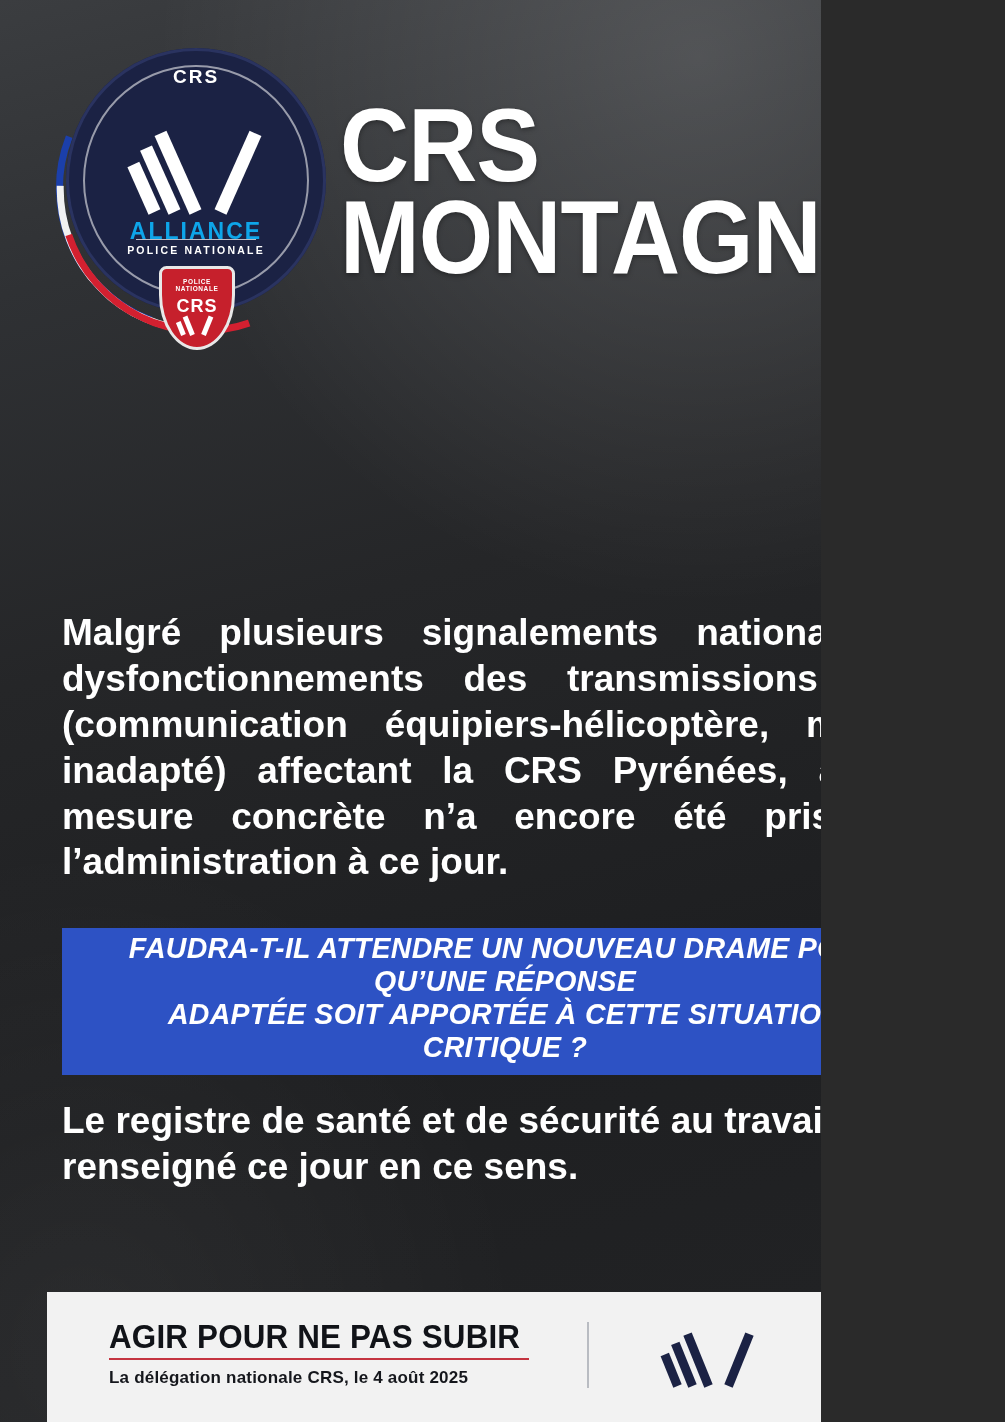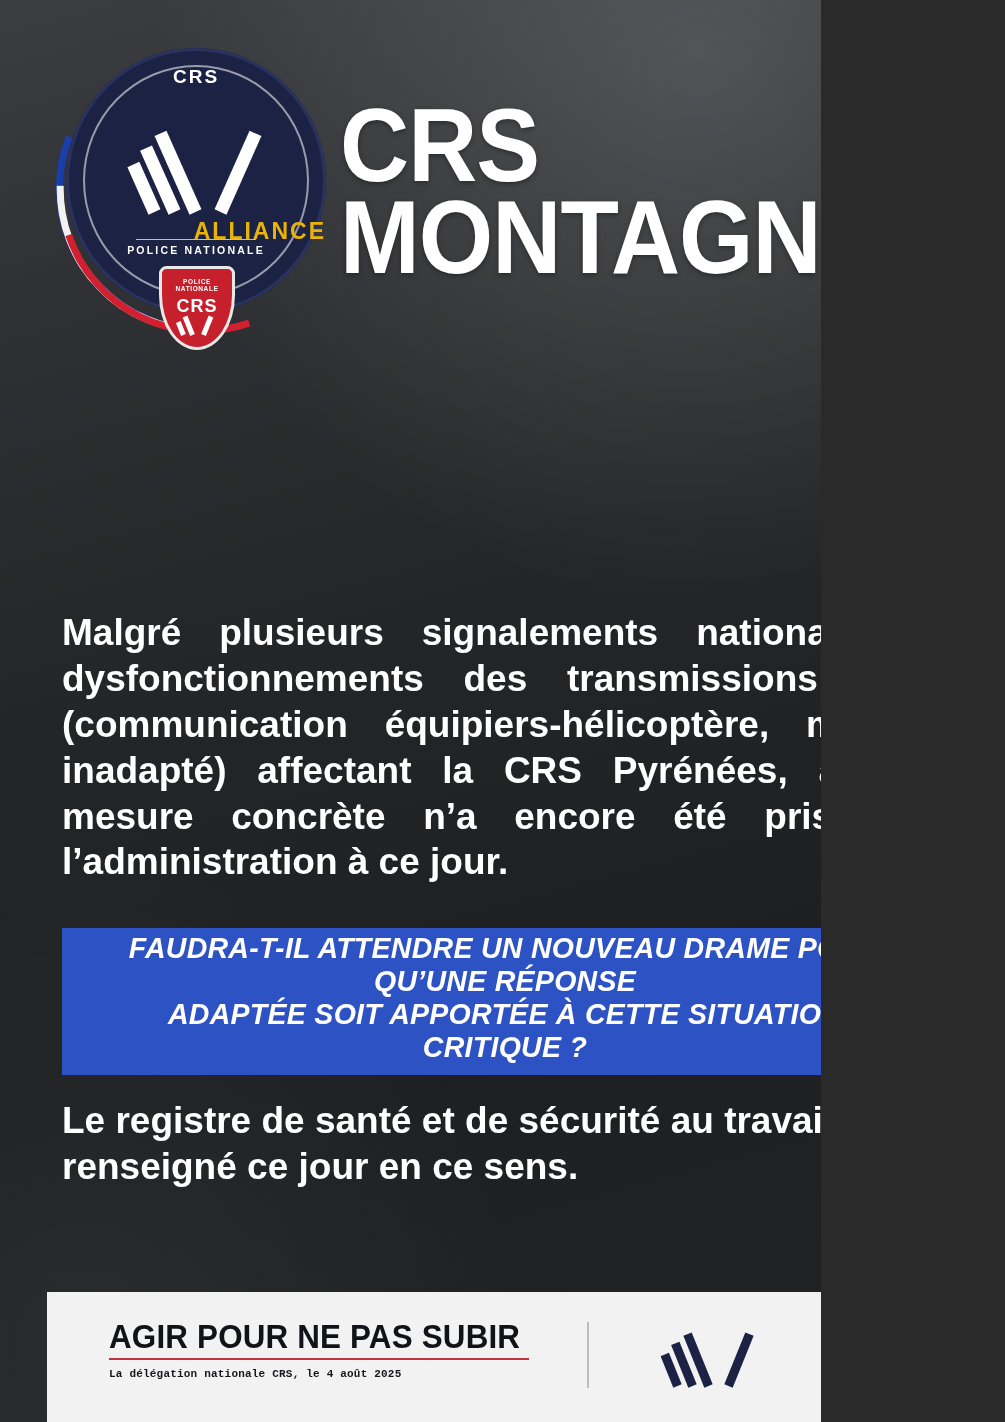--- a/index.html
+++ b/index.html
@@ -78,22 +78,22 @@
     transform-origin: bottom center;
   }
   .crest-mark span.s1 { left: 6px;  height: 52px; transform: rotate(-24deg); }
   .crest-mark span.s2 { left: 26px; height: 70px; transform: rotate(-24deg); }
   .crest-mark span.s3 { left: 47px; height: 86px; transform: rotate(-24deg); }
   .crest-mark span.s4 { left: 72px; height: 86px; transform: rotate(24deg); }
   .crest-alliance {
     position: absolute;
     left: 0; right: 0;
     top: 170px;
-    text-align: right;
-    color: #eab308;
+    text-align: center;
+    color: #0ea5e9;
     font-size: 23px;
     font-weight: bold;
     letter-spacing: 2px;
   }
   .crest-sub {
     position: absolute;
     left: 0; right: 0;
     top: 196px;
     text-align: center;
     color: #ffffff;
@@ -282,23 +282,23 @@
     top: 66px;
     width: 420px;
     height: 2px;
     background: #c43440;
   }
   .footer-credit {
     position: absolute;
     left: 62px;
     top: 76px;
     color: #15171c;
-    font-family: Liberation Mono, monospace;
-    font-weight: bold;
-    font-size: 11px;
+    font-family: Liberation Sans, sans-serif;
+    font-weight: bold;
+    font-size: 17px;
     letter-spacing: 0.2px;
   }
   .divider {
     position: absolute;
     top: 30px;
     width: 2px;
     height: 66px;
     background: #b9bcc2;
   }
   .divider.d1 { left: 540px; }

